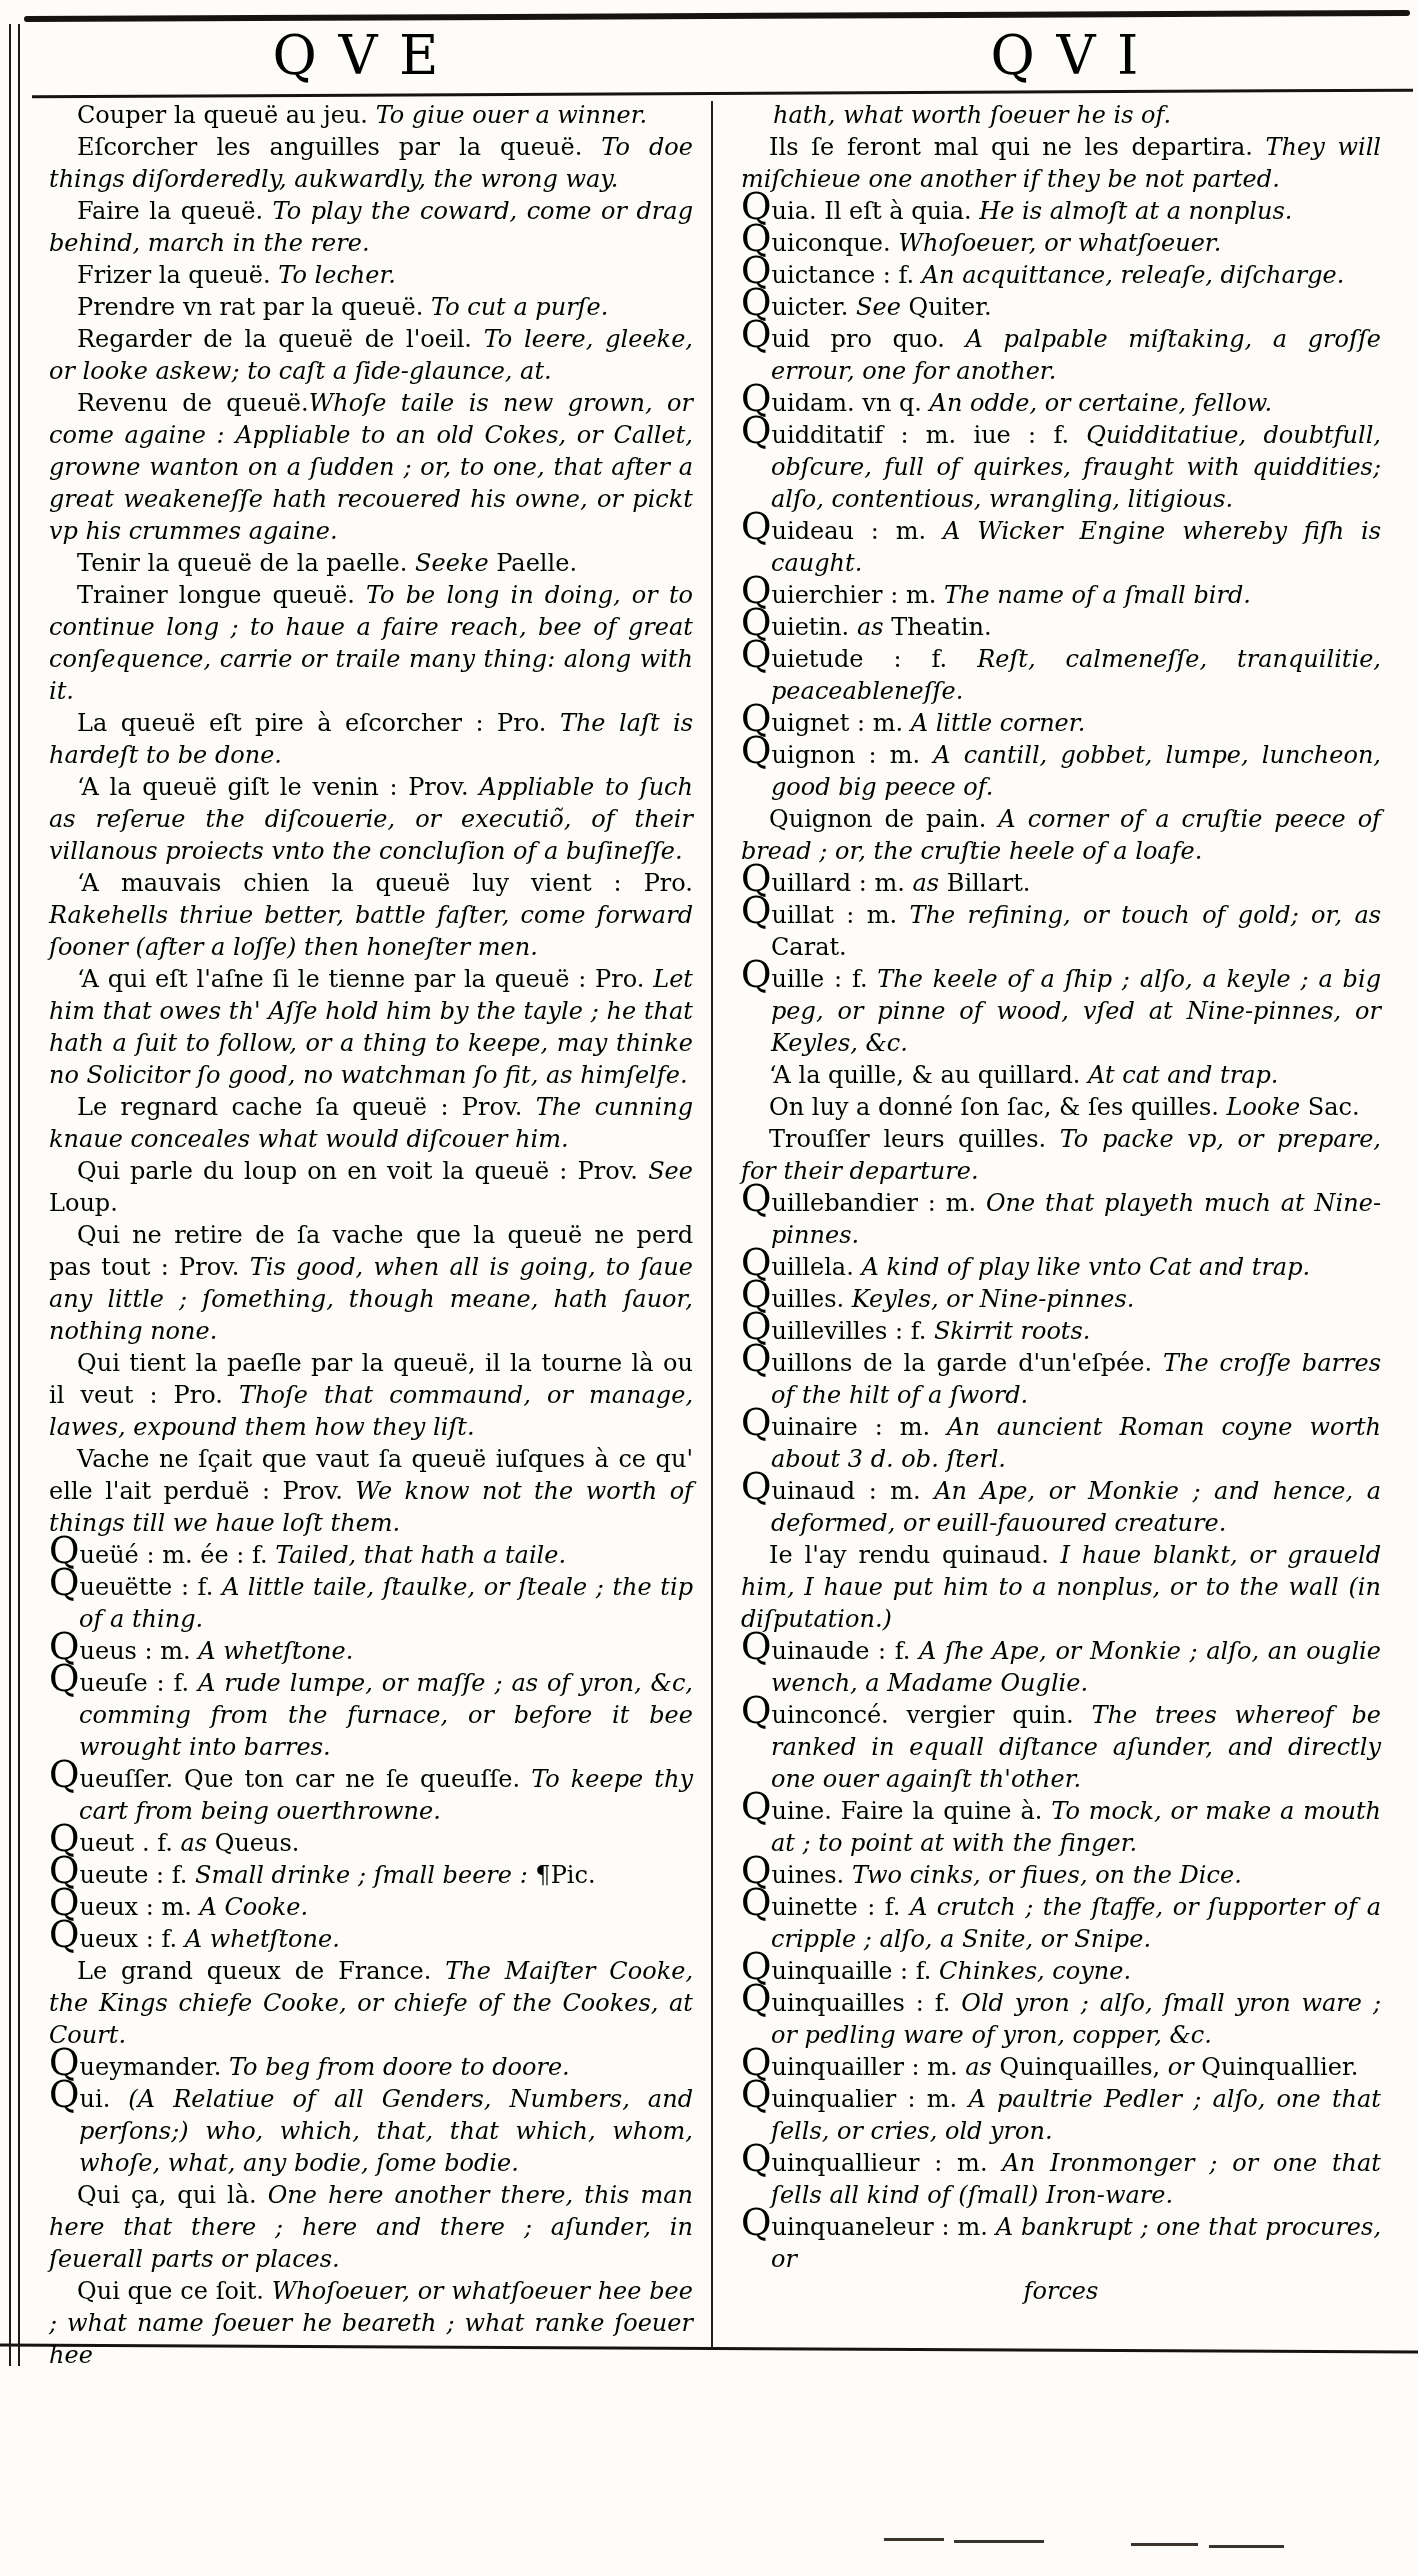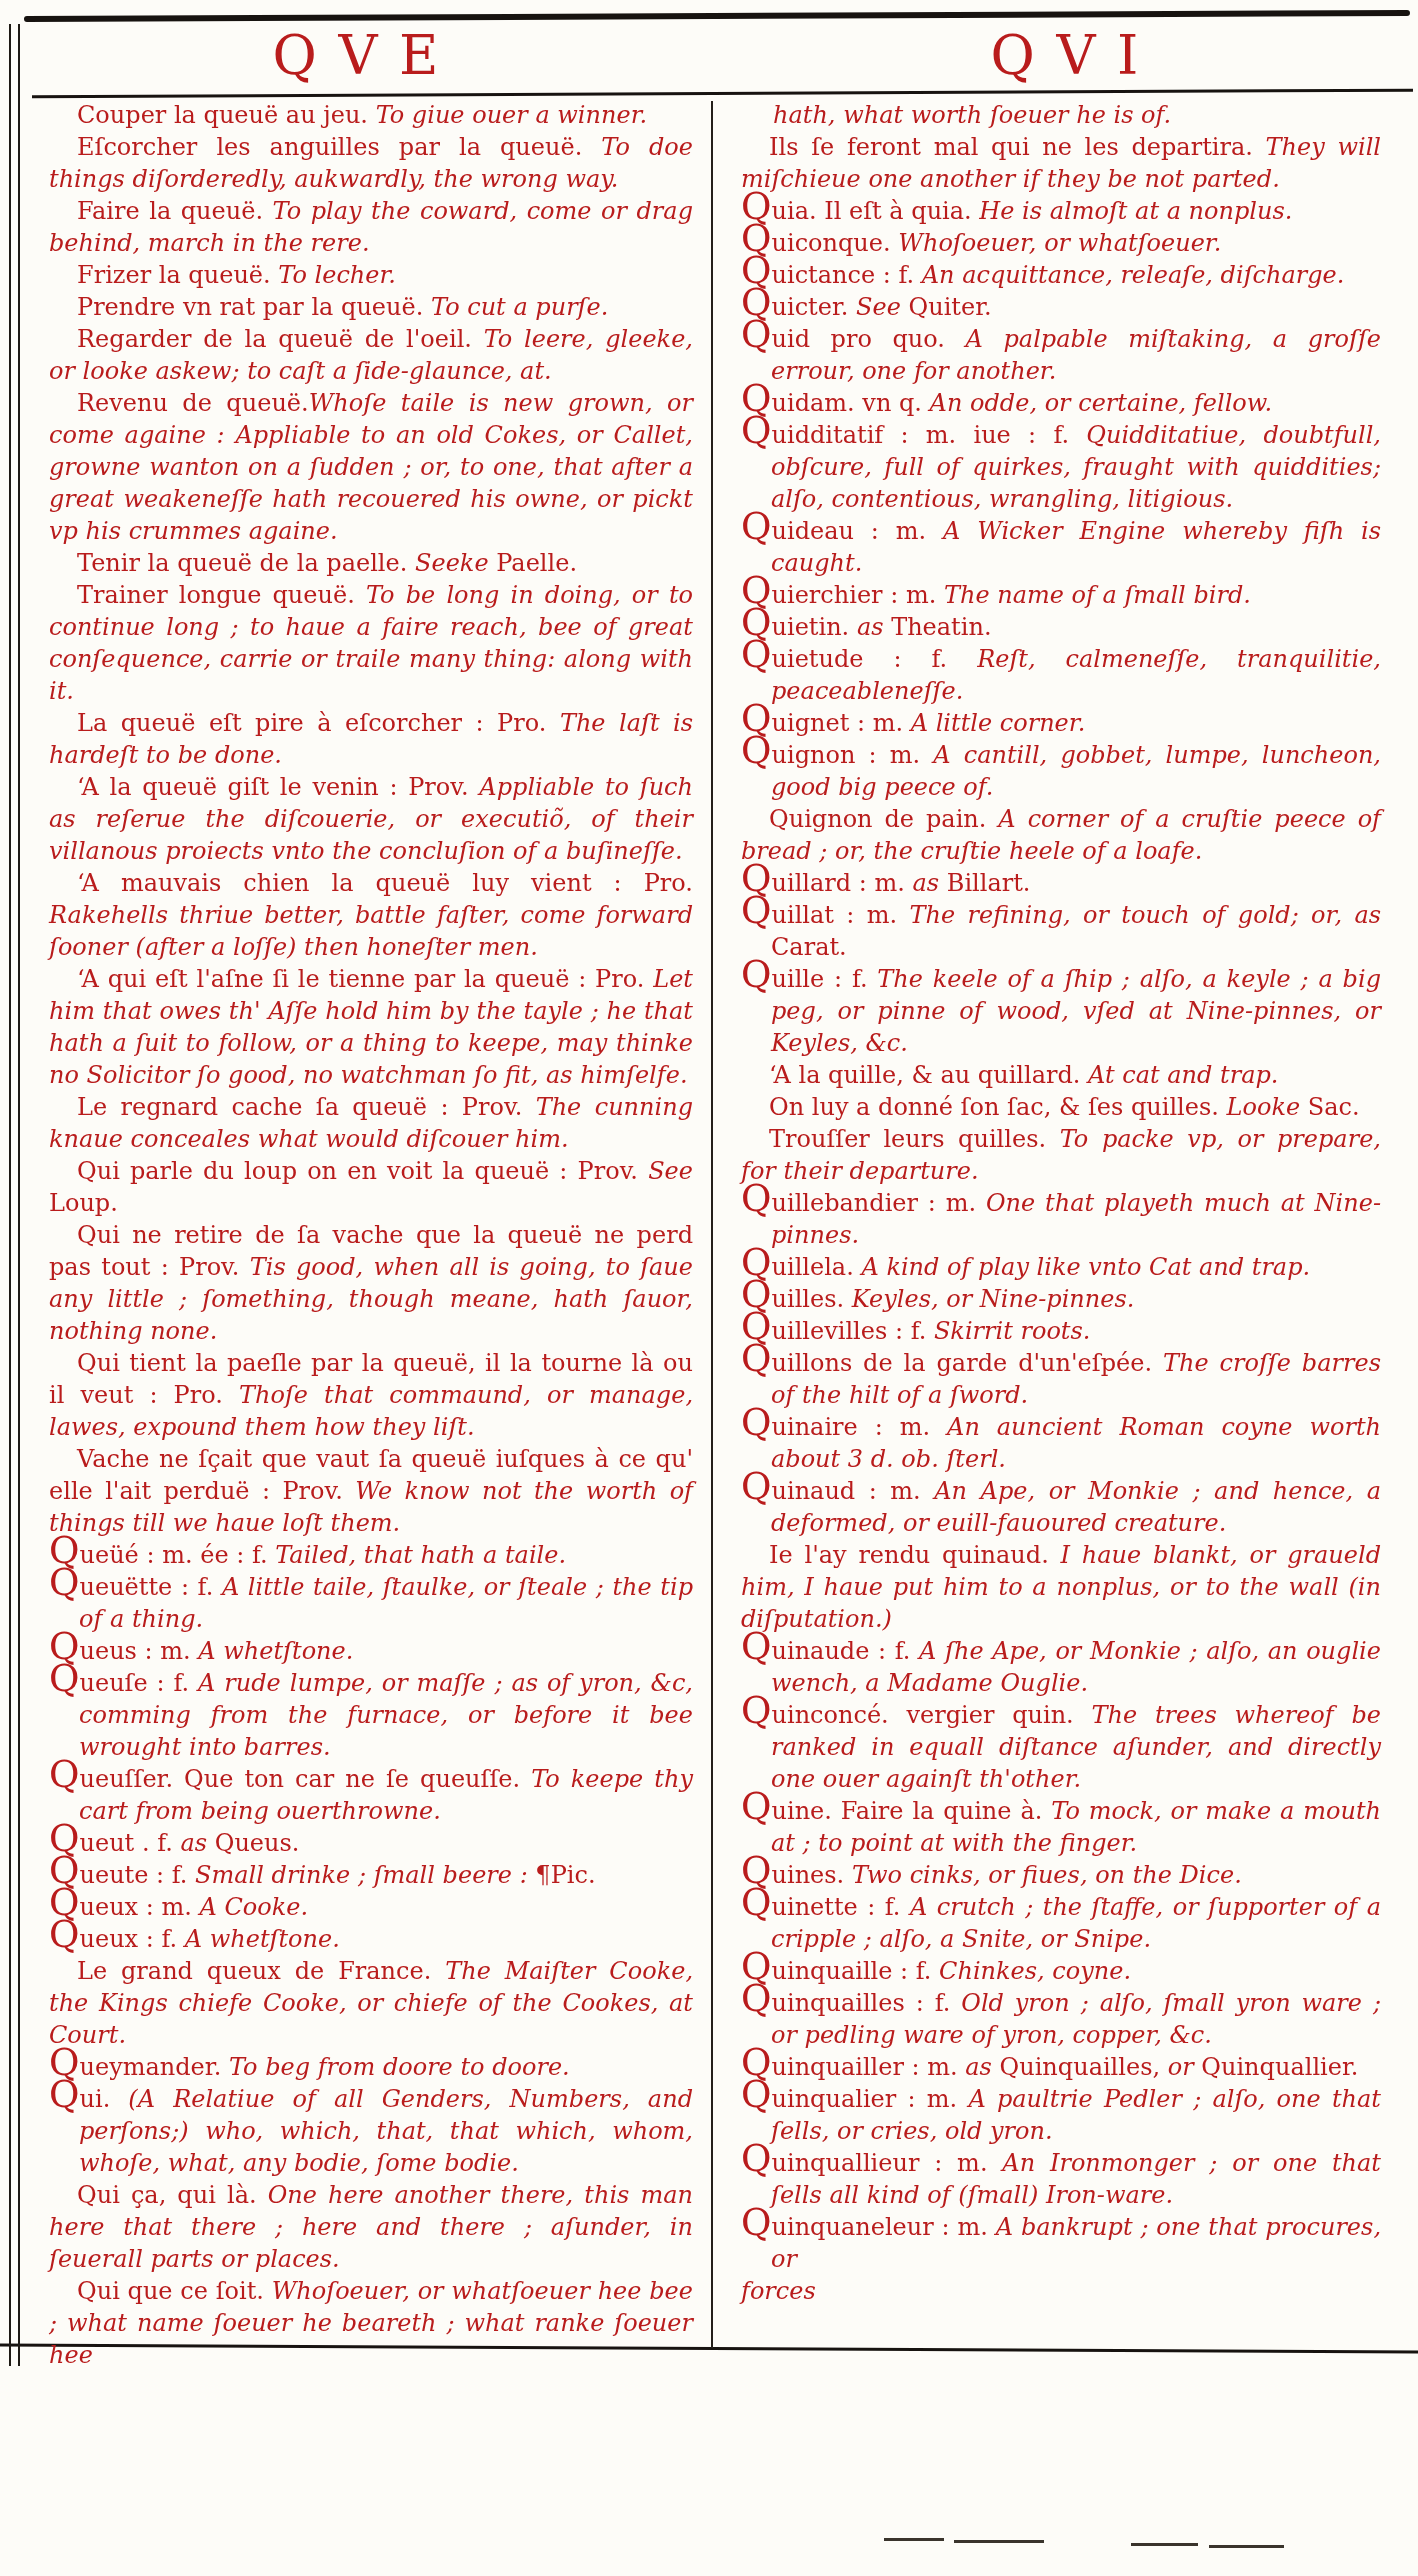--- a/index.html
+++ b/index.html
@@ -1,18 +1,18 @@
 <!DOCTYPE html>
 <html style="font-size:15px"><head>
 <meta charset="utf-8">
 <style>
   html,body { margin:0; padding:0; background:#ffffff; }
   .page {
     position:relative; width:1418px; height:2576px;
-    background:#fdfcf8; color:#b91c1c;
+    background:#fdfcf8; color:#000000;
     font-family:"DejaVu Serif","Liberation Serif",serif;
     overflow:hidden;
   }
   .rule { position:absolute; background:#171310; }
   .rule-top     { left:24px;  top:13px;   width:1386px; height:5.6px; transform:rotate(-0.25deg); border-radius:3.7px; }
   .rule-head    { left:32px;  top:92px;   width:1381px; height:2.8px; transform:rotate(-0.28deg); }
   .rule-bottom  { left:0px;   top:2347px; width:1418px; height:2.8px; transform:rotate(0.28deg); }
   .vline { position:absolute; background:#1d1914; }
   .page-border-outer { left:9.3px; top:24px; width:1.9px; height:2342px; }
   .page-border-inner { left:17.7px; top:24px; width:1.9px; height:2342px; }
@@ -29,21 +29,21 @@
     font-size:24px; line-height:32px;
     text-align:justify; text-justify:inter-word;
   }
   .col.left  { left:49px;  }
   .col.right { left:741px; width:640px; }
   .entry { margin:0; padding:0; }
   .entry.head { padding-left:30px; text-indent:-30px; }
   .entry.head::first-letter { font-size:1.55em; line-height:0.55; }
   .entry.phrase { text-indent:28px; }
   .entry.cont   { text-indent:32px; }
-  .entry.catch  { text-align:left; }
+  .entry.catch  { text-align:center; }
   .it { font-style:italic; }
   .ro { font-style:normal; }
   .dash { position:absolute; background:#3a342c; height:2.8px; }
 </style>
 </head>
 <body>
 
 <div class="page">
 
   <div class="rule rule-top"></div>

